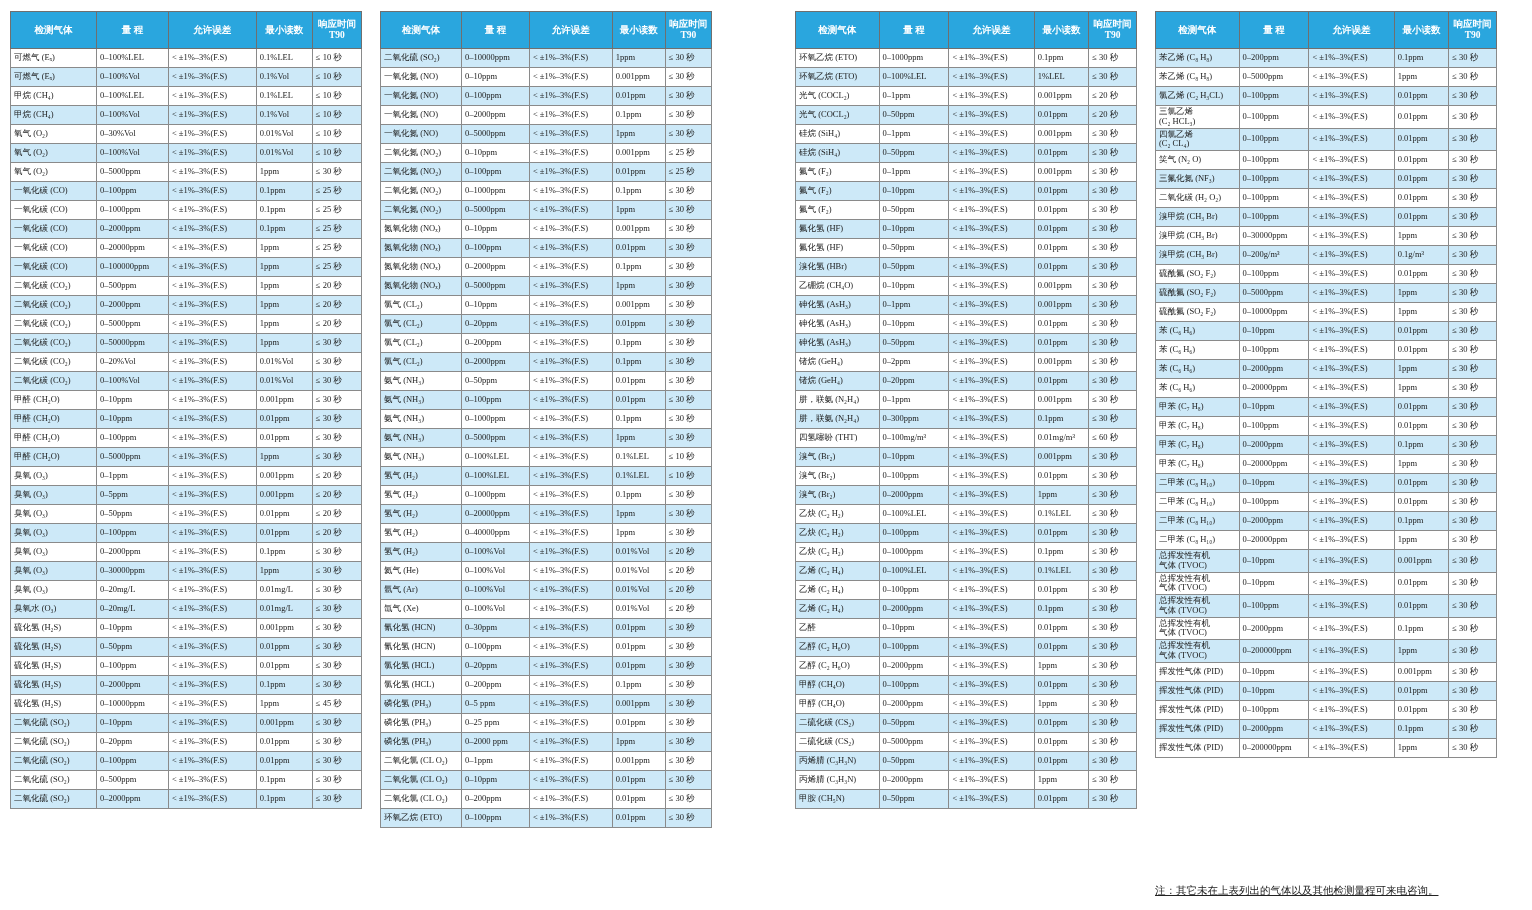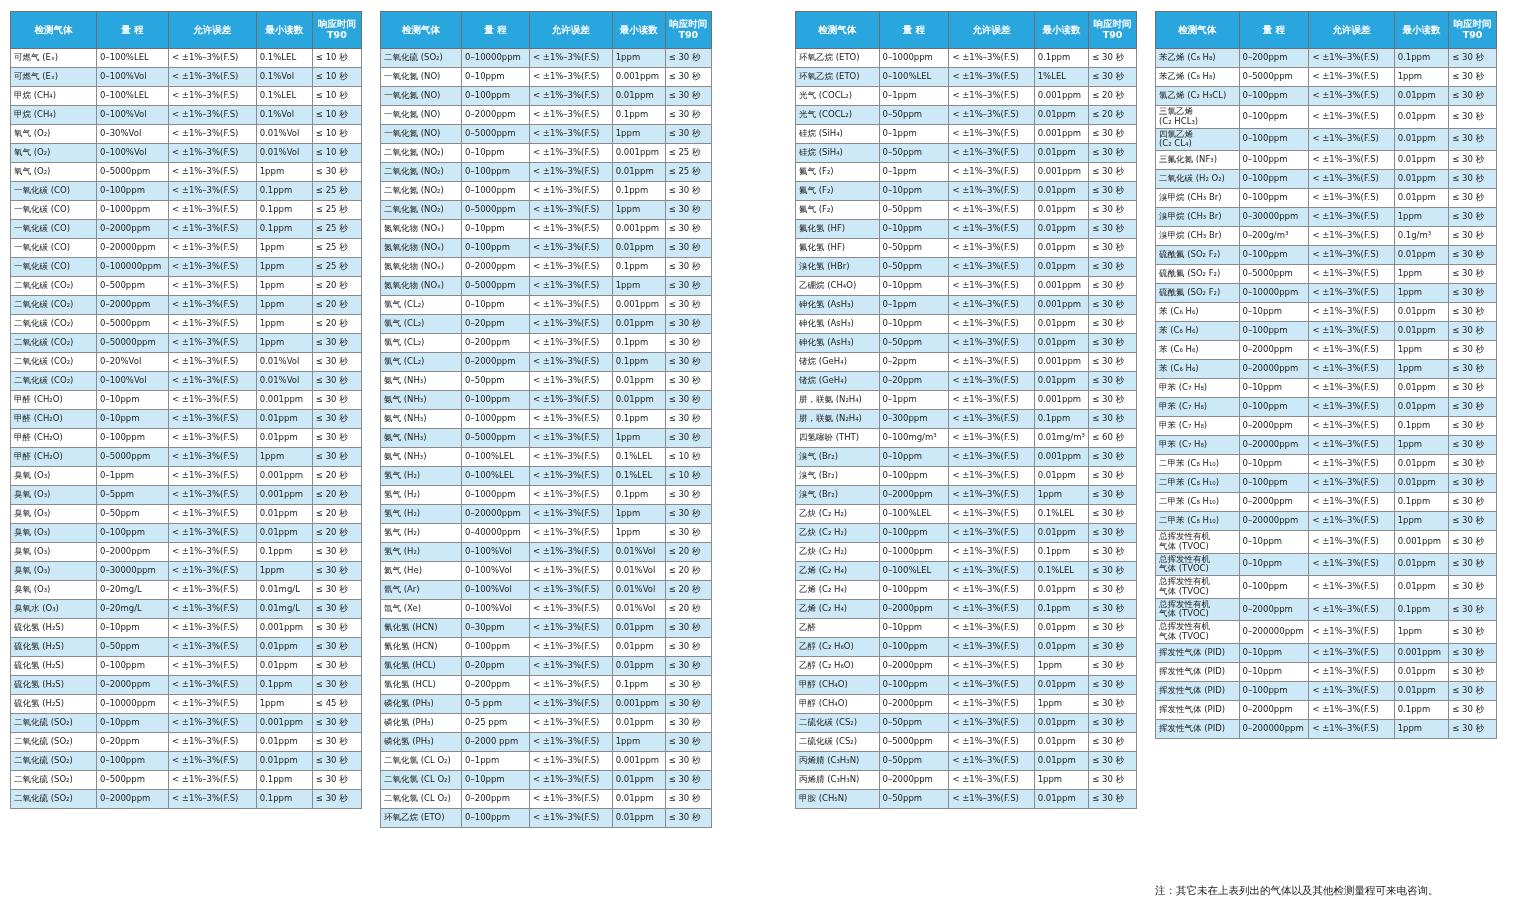--- a/index.html
+++ b/index.html
@@ -5,39 +5,41 @@
   html,body{margin:0;padding:0;}
   body{
     width:1532px;height:910px;position:relative;background:#ffffff;
     font-family:"DejaVu Sans","Liberation Sans",sans-serif;
     color:#1c1c1c;overflow:hidden;
   }
   table.spec{
     position:absolute;top:11px;border-collapse:collapse;table-layout:fixed;
     font-size:8.5px;line-height:1.15;
     border:1.5px solid #6f6f6f;
+    font-family:Liberation Serif, serif;
   }
   #t0{left:10px;width:352px;}
   #t1{left:380px;width:332px;}
   #t2{left:795px;width:342px;}
   #t3{left:1155px;width:342px;}
   table.spec th{
     background:var(--header-bg,#2aa6de);color:var(--header-text,#ffffff);
     font-size:9.5px;font-weight:bold;padding:3px 2px;height:30px;
     border:1px solid #6f6f6f;white-space:pre-line;text-align:center;
   }
   table.spec td{
     border:1px solid #8a8a8a;padding:1px 3px;height:16px;
     white-space:pre-line;overflow:hidden;text-align:left;vertical-align:middle;
   }
   table.spec.start-white tbody tr:nth-child(even) td{background:var(--row-alt,#cde9f8);}
   table.spec.start-blue  tbody tr:nth-child(odd)  td{background:var(--row-alt,#cde9f8);}
   #note{
     position:absolute;left:1155px;top:884px;font-size:10.5px;color:#222;
     white-space:nowrap;
+    text-decoration:underline;
   }
   col.c-gas{width:24.5%;} col.c-range{width:20.5%;} col.c-err{width:25%;}
   col.c-min{width:16%;} col.c-t90{width:14%;}
 </style>
 </head>
 <body>
 
 <table class="spec start-white" id="t0">
   <colgroup>
       <col class="c-gas">
@@ -1001,20 +1003,27 @@
       </tr>
       <tr>
         <td>四氯乙烯
 (C₂ CL₄)</td>
         <td>0–100ppm</td>
         <td>&lt; ±1%–3%(F.S)</td>
         <td>0.01ppm</td>
         <td>≤ 30 秒</td>
       </tr>
       <tr>
+        <td>笑气 (N₂ O)</td>
+        <td>0–100ppm</td>
+        <td>&lt; ±1%–3%(F.S)</td>
+        <td>0.01ppm</td>
+        <td>≤ 30 秒</td>
+      </tr>
+      <tr>
         <td>三氟化氮 (NF₃)</td>
         <td>0–100ppm</td>
         <td>&lt; ±1%–3%(F.S)</td>
         <td>0.01ppm</td>
         <td>≤ 30 秒</td>
       </tr>
       <tr>
         <td>二氧化碳 (H₂ O₂)</td>
         <td>0–100ppm</td>
         <td>&lt; ±1%–3%(F.S)</td>

